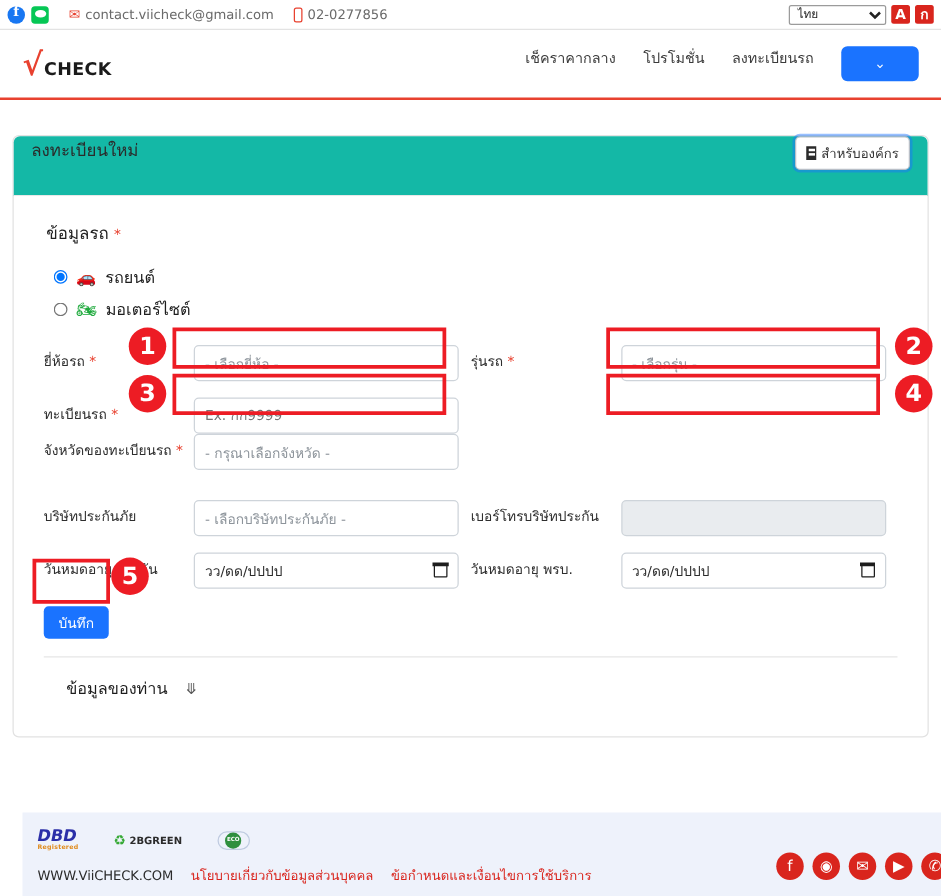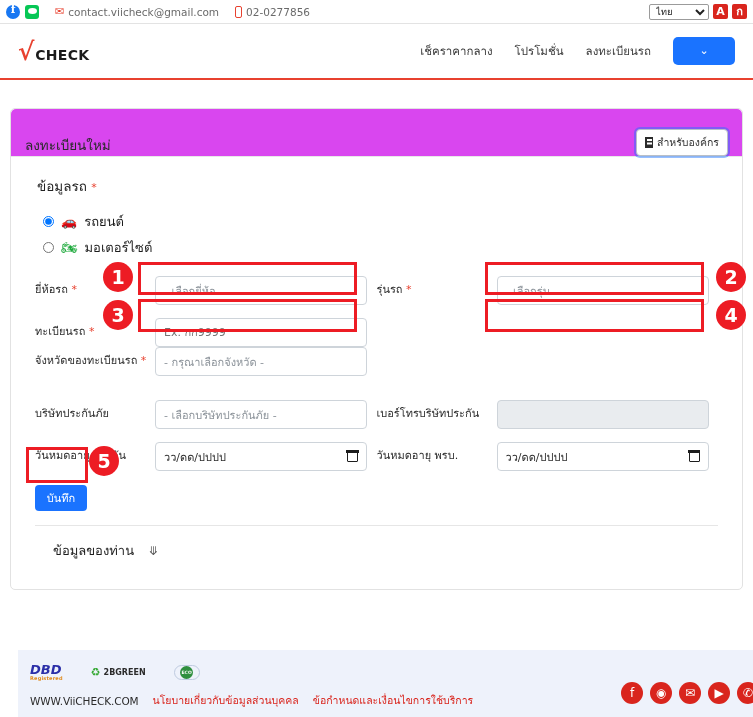--- a/index.html
+++ b/index.html
@@ -42,21 +42,21 @@
     background:#fff;
   }
   .tb-item { display:flex; align-items:center; gap:4px; margin-left:16px; }
   .tb-mail-ic { color:#e8412f; font-size:11px; line-height:1; }
   .tb-phone-ic {
     width:7px;height:12px;border:1.4px solid #e8412f;border-radius:2px;
     display:inline-block;
   }
   .tb-right { margin-left:auto; display:flex; align-items:center; gap:4px; }
   .lang-select{
-    width:60px; height:16px; font-size:9.5px;
+    width:78px; height:16px; font-size:9.5px;
     border:1px solid #9b9b9b; border-radius:2px;
     background:#fff; color:#222; padding:0 2px;
     font-family:"DejaVu Sans", sans-serif;
   }
   .az-btn{
     width:15px;height:15px;background:#d9251d;color:#fff;
     font-size:11px;font-weight:bold;display:flex;align-items:center;
     justify-content:center;border-radius:2px;line-height:1;
   }
 
@@ -64,36 +64,36 @@
   .header{
     height:56px; display:flex; align-items:center;
     padding:0 18px; border-bottom:2px solid #e8412f; background:#fff;
   }
   .logo{ display:flex; align-items:baseline; font-size:19px; font-weight:bold; letter-spacing:-.2px;}
   .logo .v{
     color:#e8412f; font-size:25px; font-style:italic; font-weight:bold;
     font-family:"DejaVu Serif", serif; line-height:1; margin-right:1px;
   }
   .logo .ck{ color:#1b1b1b; font-size:14px; letter-spacing:.3px; }
-  .nav{ margin-left:auto; display:flex; align-items:center; gap:22px; }
+  .nav{ margin-left:auto; display:flex; align-items:flex-start; gap:22px; }
   .nav-link{ font-size:11.5px; color:#3b3b3b; white-space:nowrap; cursor:pointer;}
   .nav-btn{
     width:62px; height:28px; background:#1A73FF; border-radius:5px;
     display:flex; align-items:center; justify-content:center; cursor:pointer;
   }
   .nav-btn .chev{ color:#fff; font-size:11px; transform:translateY(-1px); }
 
   
   .card{
     position:absolute; left:10px; top:108px; width:733px; height:482px;
     border:1px solid #e2e2e2; border-radius:5px; background:#fff;
   }
   .card-head{
-    height:48px; display:flex; align-items:flex-end; padding:0 14px;
-    border-bottom:1px solid #e8e8e8; background:#d946ef;
+    height:48px; display:flex; align-items:flex-start; padding:0 14px;
+    border-bottom:1px solid #e8e8e8; background:#14b8a6;
     border-radius:5px 5px 0 0;
   }
   .card-title{ font-size:13.5px; color:#2b2b2b; }
   .org-btn{
     margin-left:auto; display:flex; align-items:center; gap:4px;
     font-size:10.5px; color:#333; padding:4px 8px;
     border:1px solid #b9bfc7; border-radius:4px; background:#fff;
     box-shadow:0 0 0 2px rgba(26,115,255,.45);
     cursor:pointer;
   }

